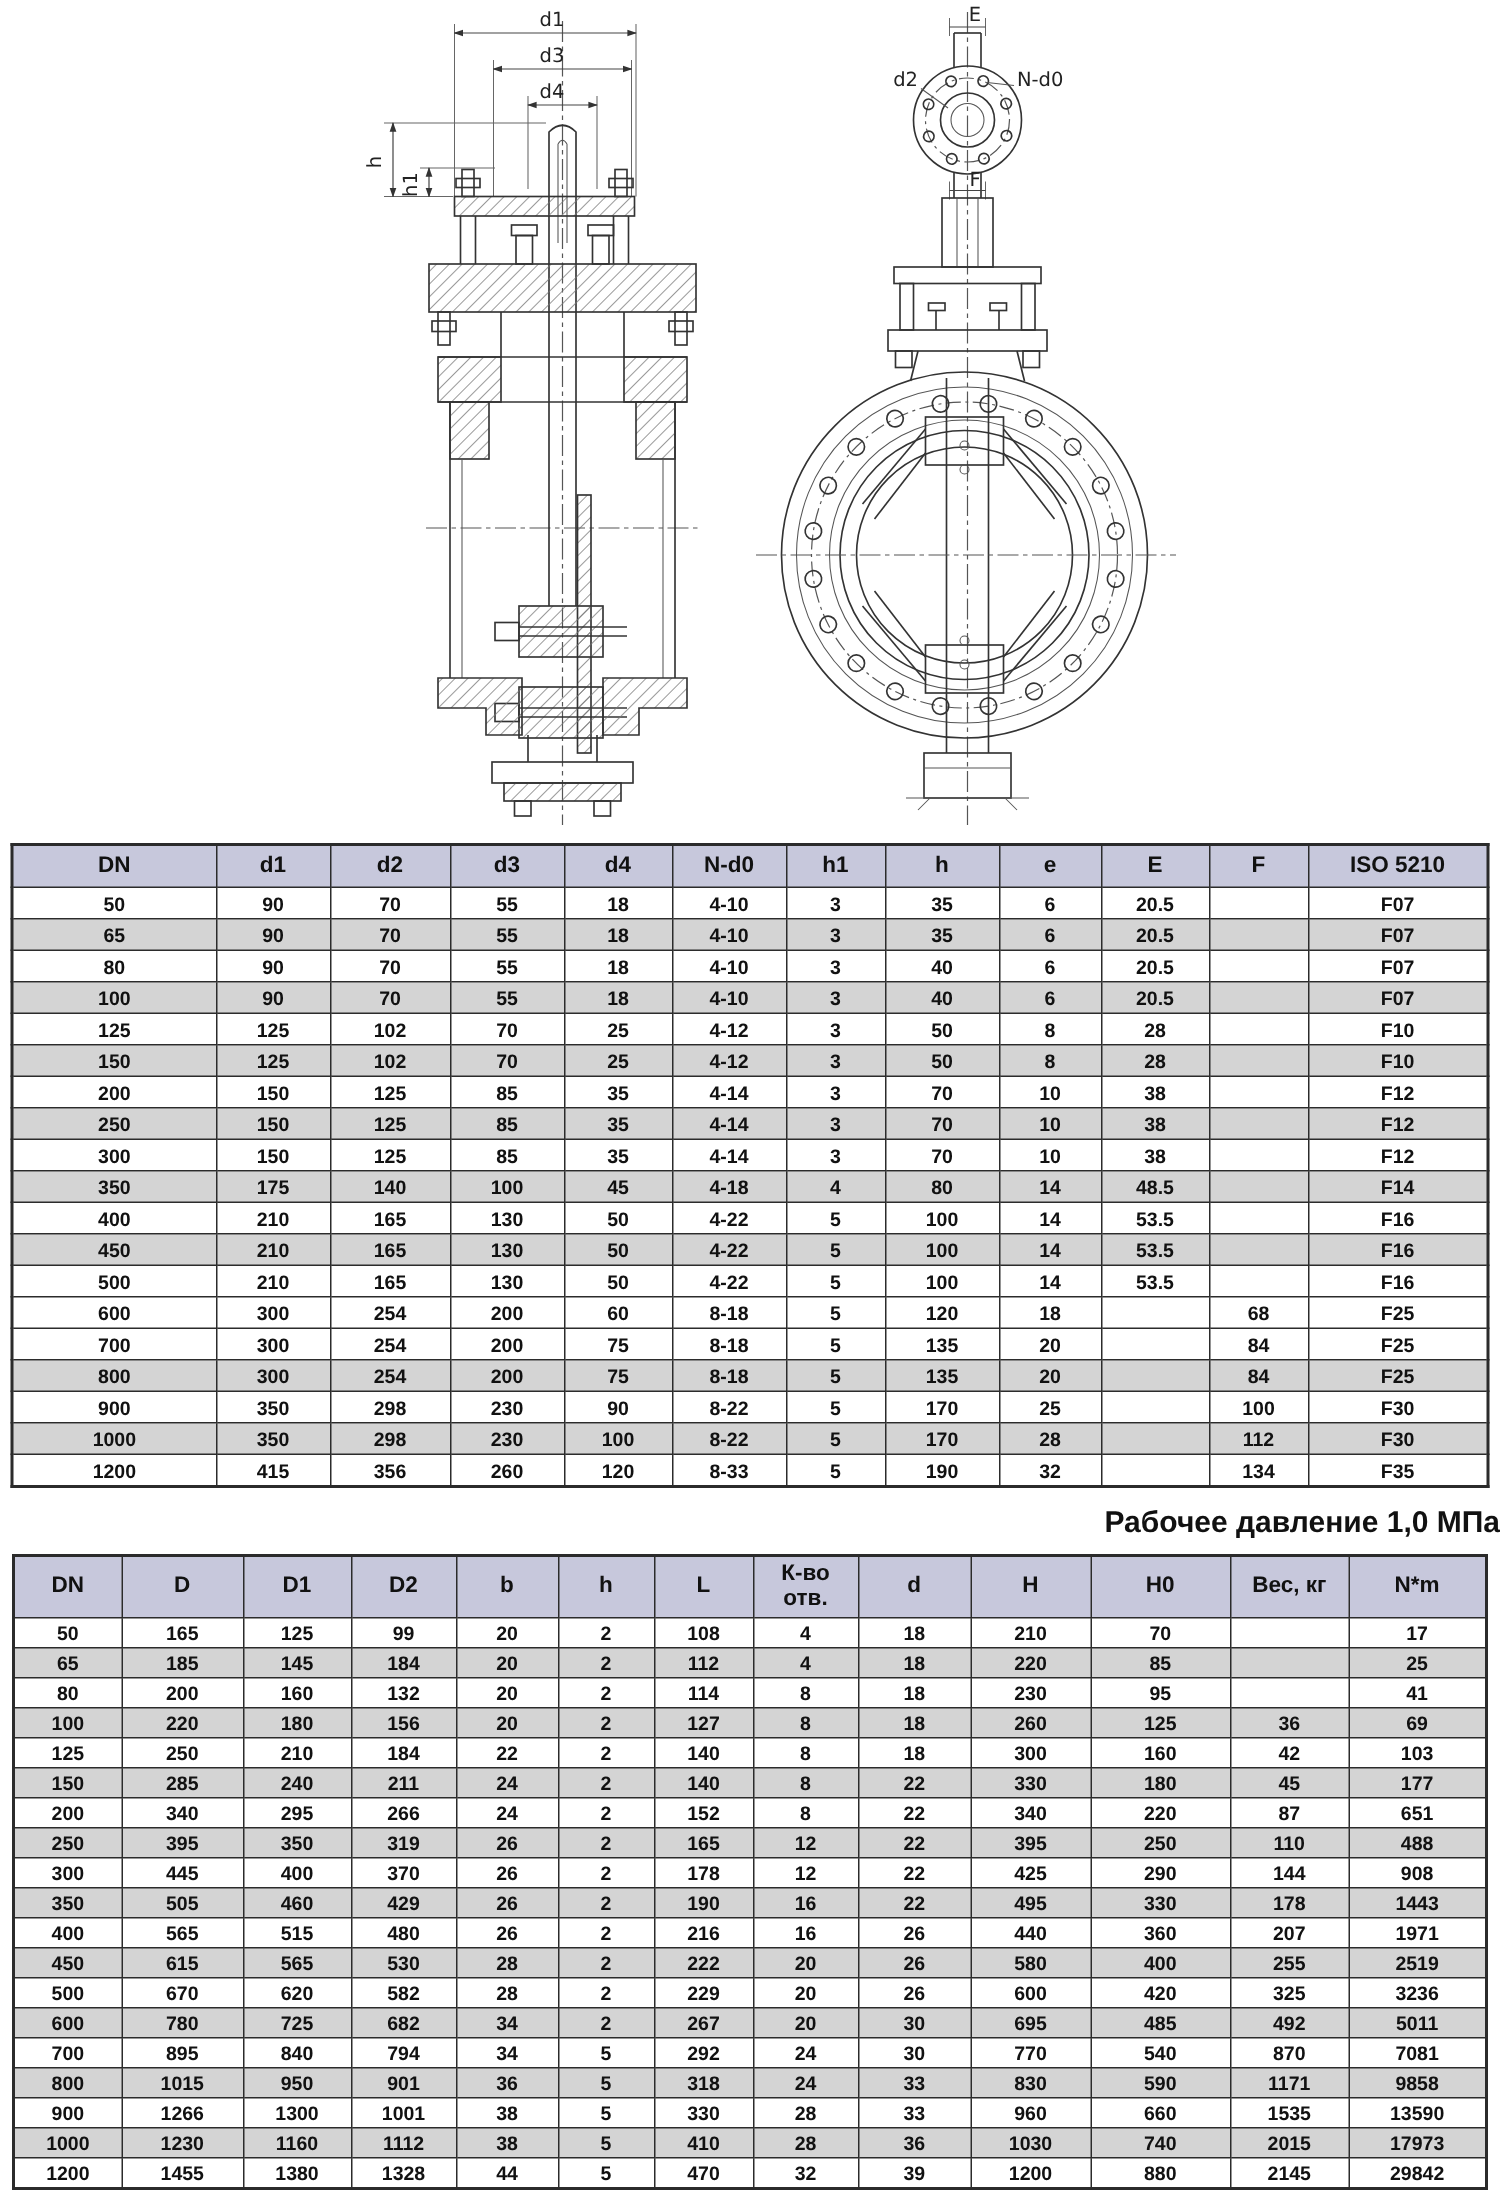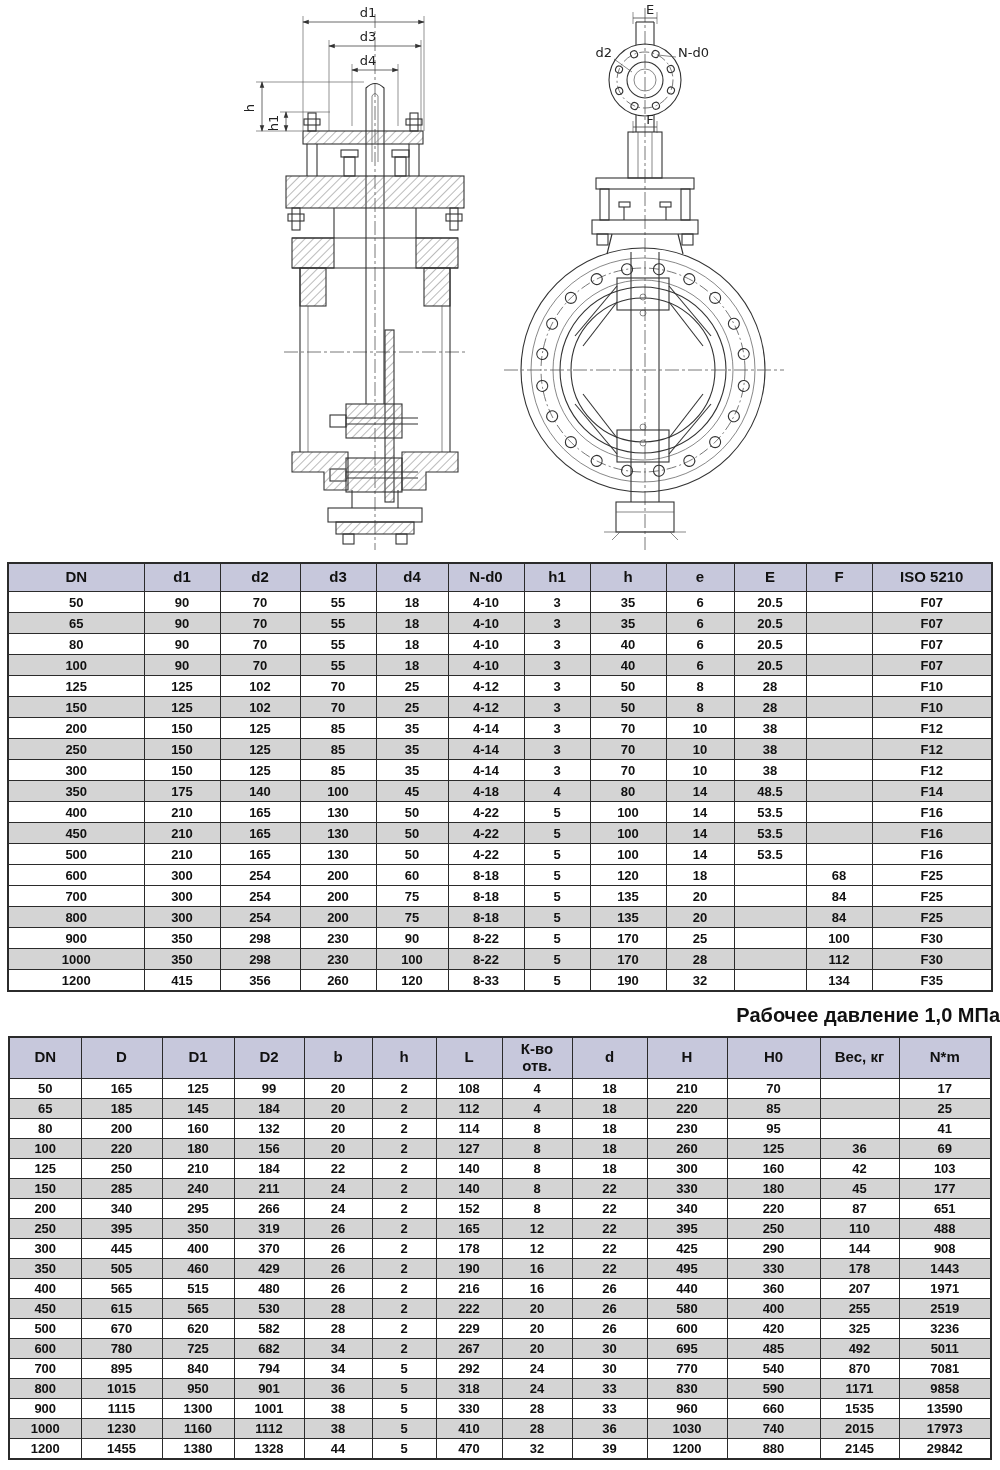--- a/index.html
+++ b/index.html
@@ -809,21 +809,21 @@
         <td>318</td>
         <td>24</td>
         <td>33</td>
         <td>830</td>
         <td>590</td>
         <td>1171</td>
         <td>9858</td>
       </tr>
       <tr>
         <td>900</td>
-        <td>1115</td>
+        <td>1266</td>
         <td>1300</td>
         <td>1001</td>
         <td>38</td>
         <td>5</td>
         <td>330</td>
         <td>28</td>
         <td>33</td>
         <td>960</td>
         <td>660</td>
         <td>1535</td>

